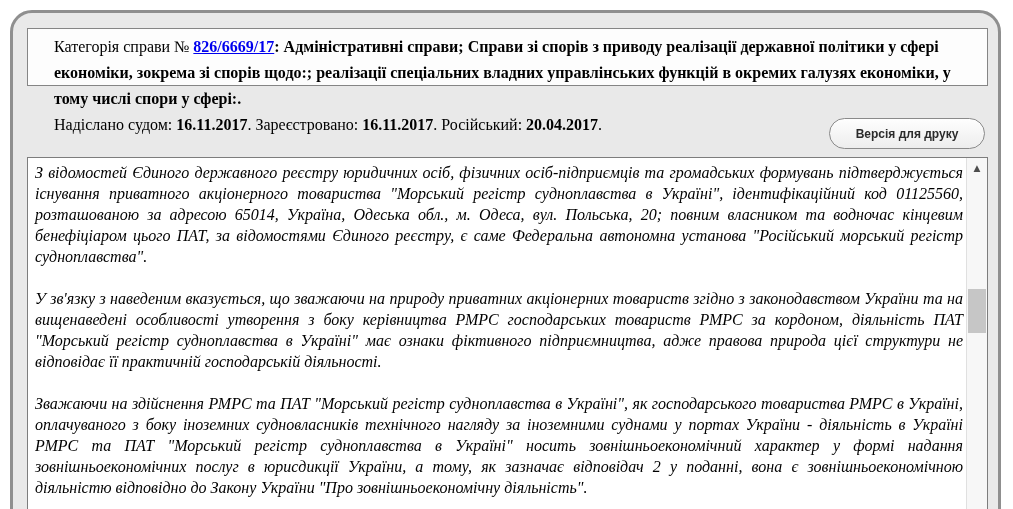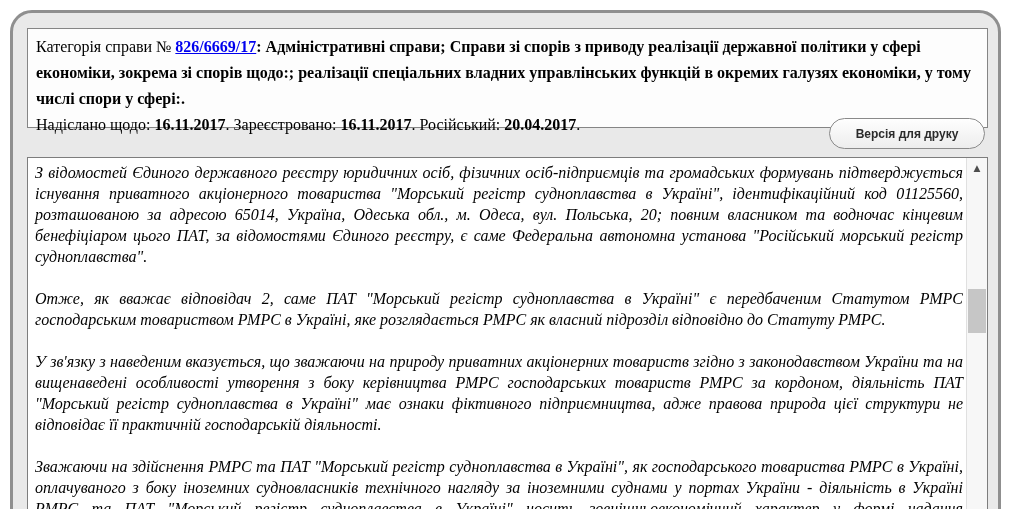--- a/index.html
+++ b/index.html
@@ -8,24 +8,24 @@
 
   .outer-panel {
     position: absolute; left: 10px; top: 10px;
     width: 991px; height: 540px;
     border: 3px solid #8f8f8f;
     border-radius: 22px;
     background: #e9e9e9;
   }
 
   .header-box {
-    position: absolute; left: 14px; top: 15px; width: 961px; height: 100px;
+    position: absolute; left: 14px; top: 15px; width: 961px; height: 58px;
     background: #fdfdfd;
     border: 1px solid #858585;
-    padding: 5px 9px 0 8px;
+    padding: 5px 9px 0 26px;
     font-size: 16px;
     line-height: 26px;
   }
   .category-line { text-align: left; }
   .bold { font-weight: bold; }
   .case-link {
     color: #0000EE; font-weight: bold; text-decoration: underline; cursor: pointer;
   }
 
   .print-btn {
@@ -77,30 +77,29 @@
 </head>
 <body>
 
 <div class="outer-panel">
 
   <div class="header-box">
     <div class="category-line">
       <span>Категорія справи № </span><a class="case-link">826/6669/17</a><span class="bold">: Адміністративні справи; Справи зі спорів з приводу реалізації державної політики у сфері економіки, зокрема зі спорів щодо:; реалізації спеціальних владних управлінських функцій в окремих галузях економіки, у тому числі спори у сфері:.</span>
     </div>
     <div class="dates-line">
-      <span>Надіслано щодо: </span><span class="bold">16.11.2017</span><span>. Зареєстровано: </span><span class="bold">16.11.2017</span><span>. Російський: </span><span class="bold">20.04.2017</span><span>.</span>
+      <span>Надіслано судом: </span><span class="bold">16.11.2017</span><span>. Зареєстровано: </span><span class="bold">16.11.2017</span><span>. Російський: </span><span class="bold">20.04.2017</span><span>.</span>
     </div>
   </div>
 
   <button class="print-btn">Версія для друку</button>
 
   <div class="doc-box">
     <div class="doc-content">
       <p>З відомостей Єдиного державного реєстру юридичних осіб, фізичних осіб-підприємців та громадських формувань підтверджується існування приватного акціонерного товариства "Морський регістр судноплавства в Україні", ідентифікаційний код 01125560, розташованою за адресою 65014, Україна, Одеська обл., м. Одеса, вул. Польська, 20; повним власником та водночас кінцевим бенефіціаром цього ПАТ, за відомостями Єдиного реєстру, є саме Федеральна автономна установа "Російський морський регістр судноплавства".</p>
-      <p>Отже, як вважає відповідач 2, саме ПАТ "Морський регістр судноплавства в Україні" є передбаченим Статутом РМРС господарським товариством РМРС в Україні, яке розглядається РМРС як власний підрозділ відповідно до Статуту РМРС.</p>
       <p>У зв'язку з наведеним вказується, що зважаючи на природу приватних акціонерних товариств згідно з законодавством України та на вищенаведені особливості утворення з боку керівництва РМРС господарських товариств РМРС за кордоном, діяльність ПАТ "Морський регістр судноплавства в Україні" має ознаки фіктивного підприємництва, адже правова природа цієї структури не відповідає її практичній господарській діяльності.</p>
       <p>Зважаючи на здійснення РМРС та ПАТ "Морський регістр судноплавства в Україні", як господарського товариства РМРС в Україні, оплачуваного з боку іноземних судновласників технічного нагляду за іноземними суднами у портах України - діяльність в Україні РМРС та ПАТ "Морський регістр судноплавства в Україні" носить зовнішньоекономічний характер у формі надання зовнішньоекономічних послуг в юрисдикції України, а тому, як зазначає відповідач 2 у поданні, вона є зовнішньоекономічною діяльністю відповідно до Закону України "Про зовнішньоекономічну діяльність".</p>
     </div>
     <div class="scrollbar">
       <div class="scroll-up">▲</div>
       <div class="scroll-thumb"></div>
     </div>
   </div>
 
 </div>

